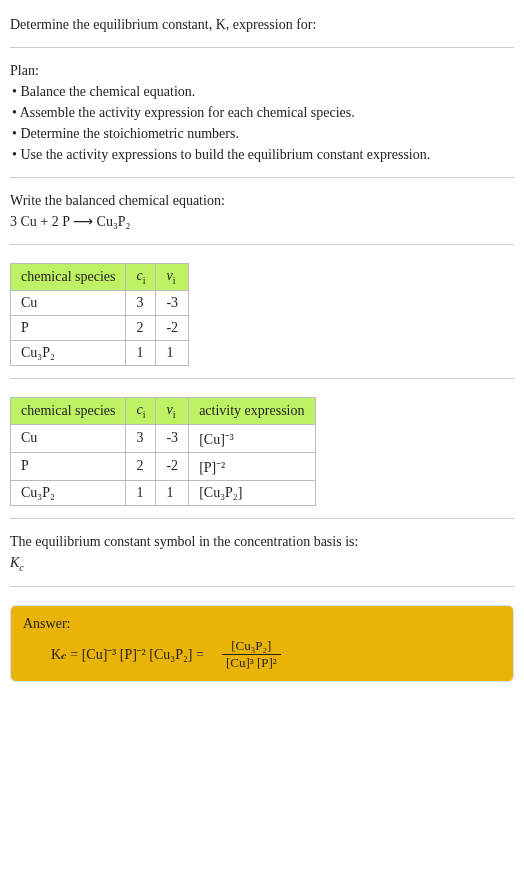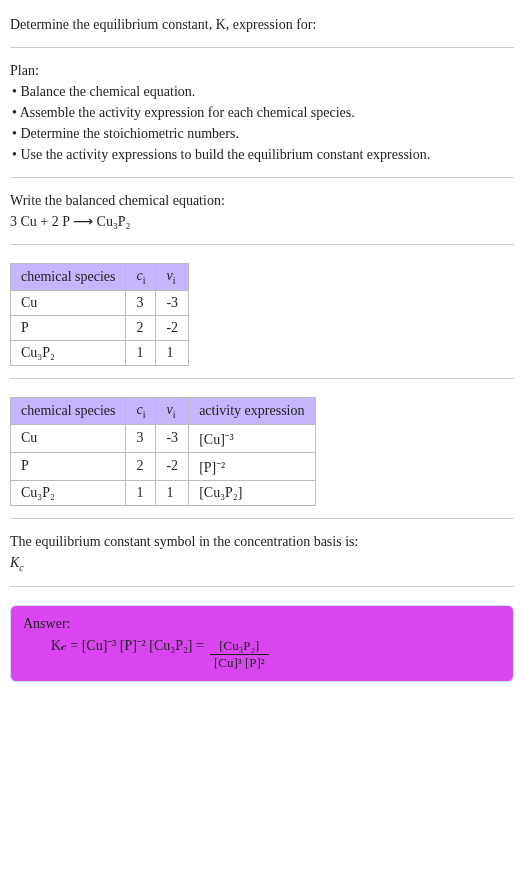--- a/index.html
+++ b/index.html
@@ -21,30 +21,30 @@
   border-collapse: collapse;
   margin-top: 6px;
 }
 table.data td, table.data th {
   border: 1px solid #bbb;
   padding: 4px 10px;
   font-weight: normal;
   text-align: left;
   white-space: nowrap;
 }
-table.data th { background: #c4b5fd; }
+table.data th { background: #bef264; }
 .answer-box {
-  background: #d946ef;
+  background: #eab308;
   border: 1px solid #cfe4f2;
   border-radius: 6px;
   padding: 10px 12px;
   margin-top: 6px;
 }
 .answer-label { margin-bottom: 6px; }
-.eq-row { display: flex; align-items: flex-start; gap: 6px; flex-wrap: wrap; padding-left: 28px;}
+.eq-row { display: flex; align-items: center; gap: 18px; flex-wrap: wrap; padding-left: 28px;}
 .frac {
   display: inline-flex;
   flex-direction: column;
   align-items: center;
   vertical-align: middle;
   font-size: 13px;
 }
 .frac .num { padding: 0 4px; }
 .frac .den { border-top: 1px solid #222; padding: 0 4px; }
 </style>

